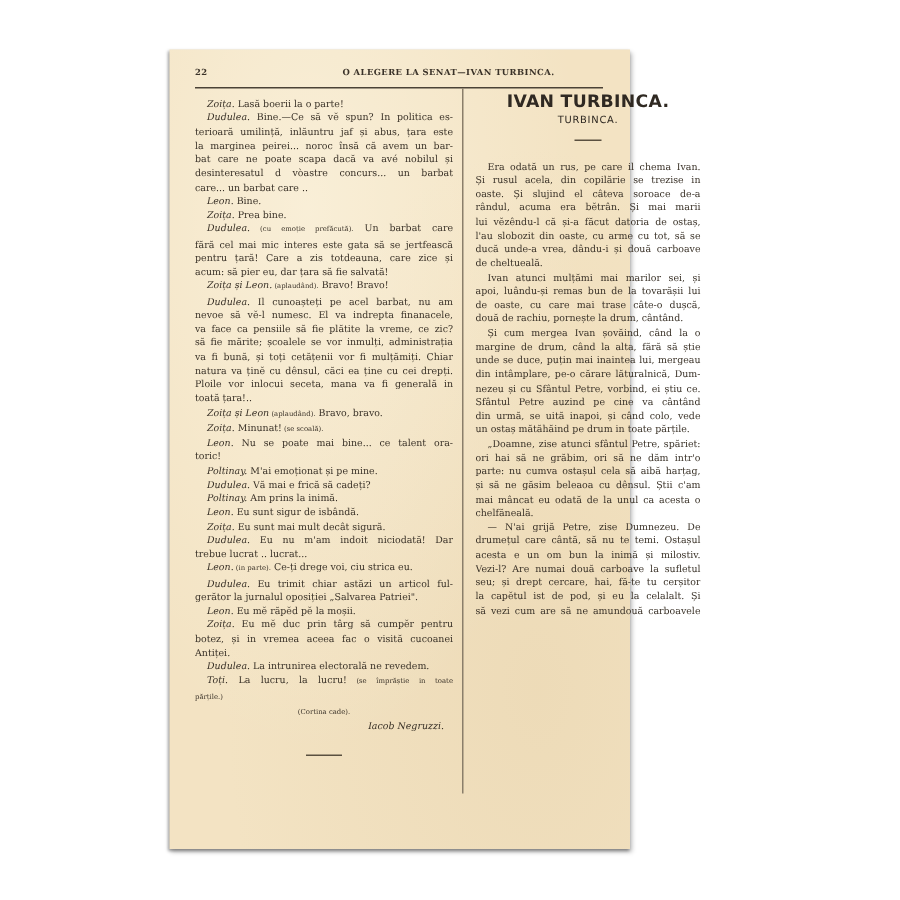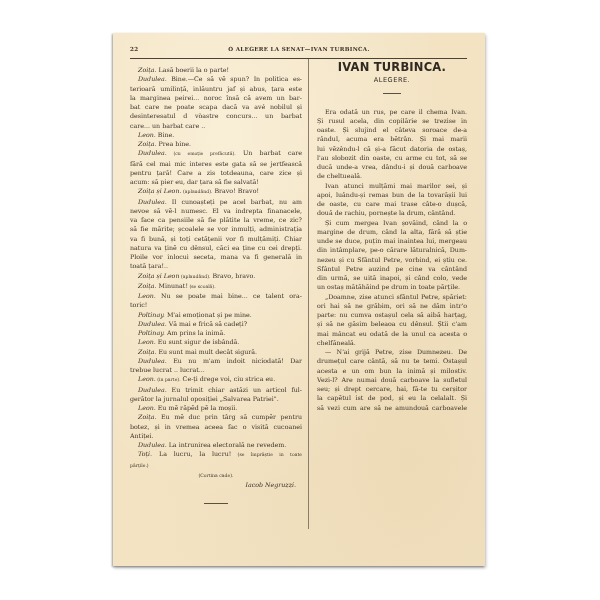--- a/index.html
+++ b/index.html
@@ -1,18 +1,18 @@
 <!DOCTYPE html>
 <html><head>
 <meta charset="utf-8">
 <style>
   html, body { margin:0; padding:0; }
   body { width:600px; height:600px; background:#ffffff; position:relative; overflow:hidden; }
   .page {
-    position:absolute; left:113px; top:33px; width:372px; height:533px;
+    position:absolute; left:113px; top:33px; width:307px; height:533px;
     background:#f3e3c3;
     background-image: radial-gradient(ellipse at 30% 20%, rgba(255,250,235,0.5), rgba(0,0,0,0) 60%),
                       radial-gradient(ellipse at 80% 80%, rgba(220,195,150,0.25), rgba(0,0,0,0) 60%);
     box-shadow: -1px 1px 2px rgba(0,0,0,0.35), 1px 2px 3px rgba(0,0,0,0.25);
     font-family: "DejaVu Serif", serif;
     color:#3a3228;
   }
   .running-head {
     position:absolute; left:0; top:13px; width:372px; height:12px;
     font-size:5.6px; font-weight:bold; letter-spacing:0.3px;
@@ -108,21 +108,21 @@
         <span class="line ind"><span class="spk">Toți.</span> La lucru, la lucru!<span class="stage"> (se împrăștie in toate</span></span>
         <span class="line last"><span class="stage">părțile.)</span></span>
       </div>
     <div class="line centered"><span class="stage">(Cortina cade).</span></div>
     <div class="line sign">Iacob Negruzzi.</div>
     <div class="short-rule"></div>
   </div>
 
   <div class="col right">
     <div class="story-title">IVAN TURBINCA.</div>
-    <div class="story-sub">ALEGERE.</div>
+    <div class="story-sub">TURBINCA.</div>
     <div class="title-rule"></div>
     <div id="right-lines">
         <span class="line ind">Era odată un rus, pe care il chema Ivan.</span>
         <span class="line">Și rusul acela, din copilărie se trezise in</span>
         <span class="line">oaste. Și slujind el câteva soroace de-a</span>
         <span class="line">rândul, acuma era bĕtrân. Și mai marii</span>
         <span class="line">lui vĕzêndu-l că și-a făcut datoria de ostaș,</span>
         <span class="line">l'au slobozit din oaste, cu arme cu tot, să se</span>
         <span class="line">ducă unde-a vrea, dându-i și două carboave</span>
         <span class="line last">de cheltueală.</span>

